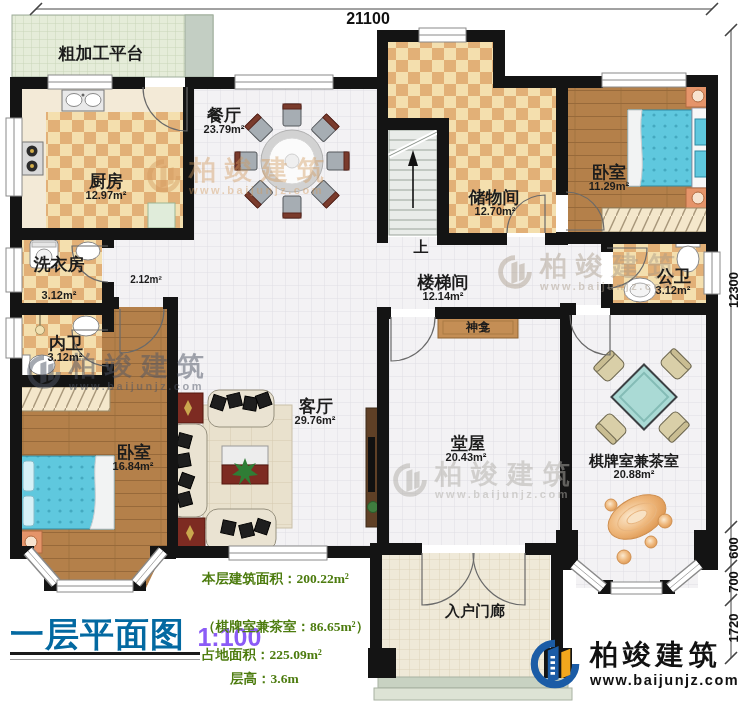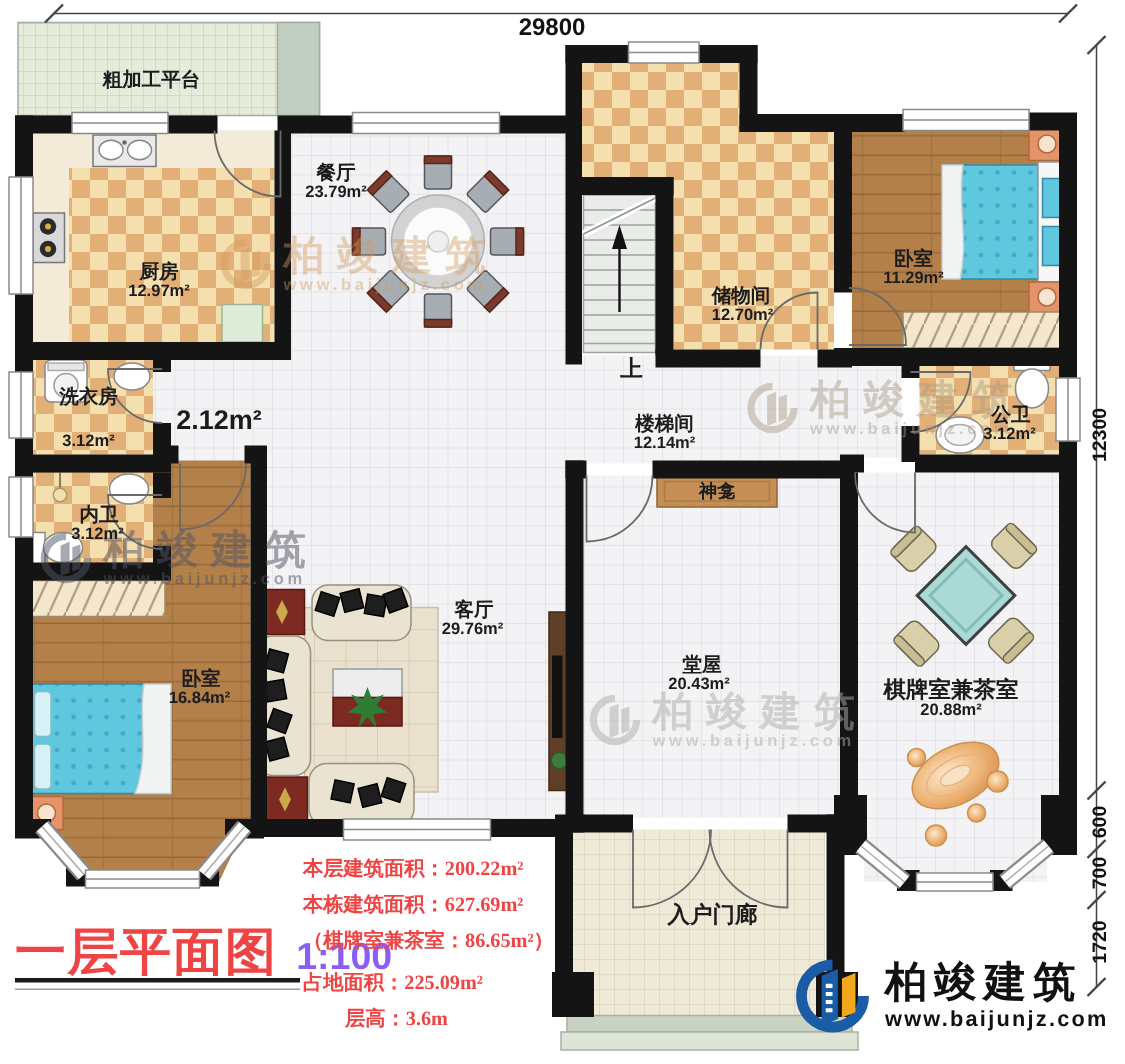--- a/index.html
+++ b/index.html
@@ -1,39 +1,39 @@
 <!DOCTYPE html>
 <html><head>
 <meta charset="utf-8">
 <style>
   html,body{margin:0;padding:0;background:#fff;}
   #canvas{position:relative;width:750px;height:709px;background:#ffffff;overflow:hidden;
           font-family:"Liberation Sans","DejaVu Sans",sans-serif;}
   #plan-svg{position:absolute;left:0;top:0;}
-  .lbl{position:absolute;transform:translate(-50%,-50%);font-weight:bold;font-size:13px;
+  .lbl{position:absolute;transform:translate(-50%,-50%);font-weight:bold;font-size:17px;
        color:#1c1c1c;white-space:nowrap;line-height:1;}
   .area{position:absolute;transform:translate(-50%,-50%);font-weight:bold;font-size:11px;
        color:#1c1c1c;white-space:nowrap;line-height:1;}
   .big{font-size:15px;}
   .dim{position:absolute;transform:translate(-50%,-50%);font-weight:bold;font-size:16px;color:#111;}
   .vdim{position:absolute;transform:translate(-50%,-50%) rotate(-90deg);font-weight:bold;
         font-size:13px;color:#111;white-space:nowrap;}
   .wm{position:absolute;display:flex;align-items:center;gap:7px;pointer-events:none;}
   .wm .wm-name{font-size:27px;font-weight:bold;letter-spacing:9px;line-height:1.05;}
   .wm .wm-site{font-size:11px;font-weight:bold;letter-spacing:2.5px;}
   .wm1{left:146px;top:156px;color:#d29a5d;opacity:.42;}
   .wm2{left:26px;top:352px;color:#4e5565;opacity:.5;}
   .wm3{left:497px;top:252px;color:#a89a88;opacity:.45;}
   .wm4{left:392px;top:460px;color:#b0aea8;opacity:.5;}
   #title-block{position:absolute;left:10px;top:612px;}
-  #title-text{font-size:34px;font-weight:bold;color:#ef4444;letter-spacing:1px;display:inline-block;}
+  #title-text{font-size:34px;font-weight:bold;color:#0369a1;letter-spacing:1px;display:inline-block;}
   #title-scale{font-size:25px;font-weight:bold;color:#8b5cf6;display:inline-block;margin-left:8px;}
   #title-rule{position:absolute;left:10px;top:652px;width:190px;height:4px;
               border-top:3.5px solid #1a1a1a;border-bottom:1.5px solid #9a9a9a;}
-  .stat{position:absolute;left:202px;font-weight:bold;font-size:13.5px;color:#ef4444;
+  .stat{position:absolute;left:202px;font-weight:bold;font-size:13.5px;color:#4d7c0f;
         font-family:"Liberation Serif","DejaVu Serif",serif;white-space:nowrap;}
   #logo{position:absolute;left:528px;top:636px;display:flex;align-items:center;gap:8px;}
   #logo .lg-name{font-size:28px;font-weight:bold;color:#111;letter-spacing:5px;line-height:1;}
   #logo .lg-site{font-size:14.5px;font-weight:bold;color:#111;letter-spacing:1.5px;margin-top:3px;}
 </style>
 </head>
 <body>
 
 <div id="canvas">
 
@@ -495,21 +495,21 @@
       </div>
 </div>
 
 <div class="lbl" style="left:101px;top:53px;">粗加工平台</div>
 <div class="lbl" style="left:224px;top:115px;">餐厅</div>
 <div class="area" style="left:224px;top:129px;">23.79m²</div>
 <div class="lbl" style="left:106px;top:181px;">厨房</div>
 <div class="area" style="left:106px;top:195px;">12.97m²</div>
 <div class="lbl" style="left:59px;top:264px;">洗衣房</div>
 <div class="area" style="left:59px;top:295px;">3.12m²</div>
-<div class="area" style="left:146px;top:280px;font-size:18px;">2.12m²</div>
+<div class="area" style="left:146px;top:280px;font-size:10px;">2.12m²</div>
 <div class="lbl" style="left:66px;top:343px;">内卫</div>
 <div class="area" style="left:65px;top:357px;">3.12m²</div>
 <div class="lbl" style="left:134px;top:452px;">卧室</div>
 <div class="area" style="left:133px;top:466px;">16.84m²</div>
 <div class="lbl" style="left:316px;top:406px;">客厅</div>
 <div class="area" style="left:315px;top:420px;">29.76m²</div>
 <div class="lbl" style="left:443px;top:282px;">楼梯间</div>
 <div class="area" style="left:443px;top:296px;">12.14m²</div>
 <div class="lbl" style="left:494px;top:197px;">储物间</div>
 <div class="area" style="left:495px;top:211px;">12.70m²</div>
@@ -518,34 +518,33 @@
 <div class="lbl" style="left:674px;top:276px;">公卫</div>
 <div class="area" style="left:673px;top:290px;">3.12m²</div>
 <div class="area" style="left:478px;top:327px;font-size:12px;">神龛</div>
 <div class="lbl" style="left:468px;top:443px;text-align:center;">堂屋</div>
 <div class="area" style="left:466px;top:457px;">20.43m²</div>
 <div class="lbl big" style="left:634px;top:460px;">棋牌室兼茶室</div>
 <div class="area" style="left:634px;top:474px;">20.88m²</div>
 <div class="lbl big" style="left:475px;top:610px;">入户门廊</div>
 <div class="lbl big" style="left:421px;top:246px;">上</div>
 
-<div class="dim" style="left:368px;top:19px;">29800</div>
+<div class="dim" style="left:368px;top:19px;">21100</div>
 <div class="vdim" style="left:733px;top:290px;">12300</div>
 <div class="vdim" style="left:733px;top:548px;">600</div>
 <div class="vdim" style="left:733px;top:582px;">700</div>
 <div class="vdim" style="left:733px;top:628px;">1720</div>
 
 <div id="title-block">
   <span id="title-text">一层平面图</span>
   <span id="title-scale">1:100</span>
 </div>
 <div id="title-rule"></div>
 
 <div class="stat" style="top:570px;">本层建筑面积：200.22m²</div>
-<div class="stat" style="top:594px;">本栋建筑面积：627.69m²</div>
 <div class="stat" style="top:618px;">（棋牌室兼茶室：86.65m²）</div>
 <div class="stat" style="top:646px;">占地面积：225.09m²</div>
 <div class="stat" style="top:670px;margin-left:28px;">层高：3.6m</div>
 
 <div id="logo">
   <svg width="54" height="56" viewBox="0 0 60 62">
     <path d="M30,8 A23,23 0 1 0 53,31" stroke-width="8" fill="none" stroke="#1b5ca6"></path>
     <path d="M22,16 L34,11 L34,48 L22,53 Z" fill="#1b5ca6"></path>
     <path d="M25,22 h5 v3 h-5 z M25,28 h5 v3 h-5 z M25,34 h5 v3 h-5 z M25,40 h5 v3 h-5 z" fill="#ffffff"></path>
     <path d="M37,18 L47,14 L47,43 L37,47 Z" fill="#f2a71d"></path>

